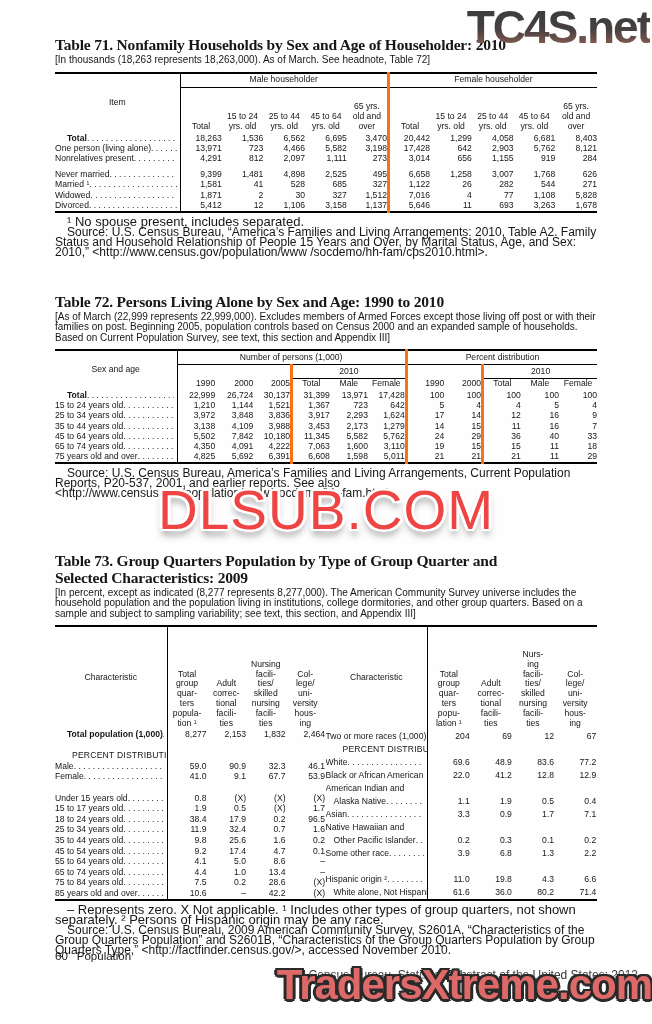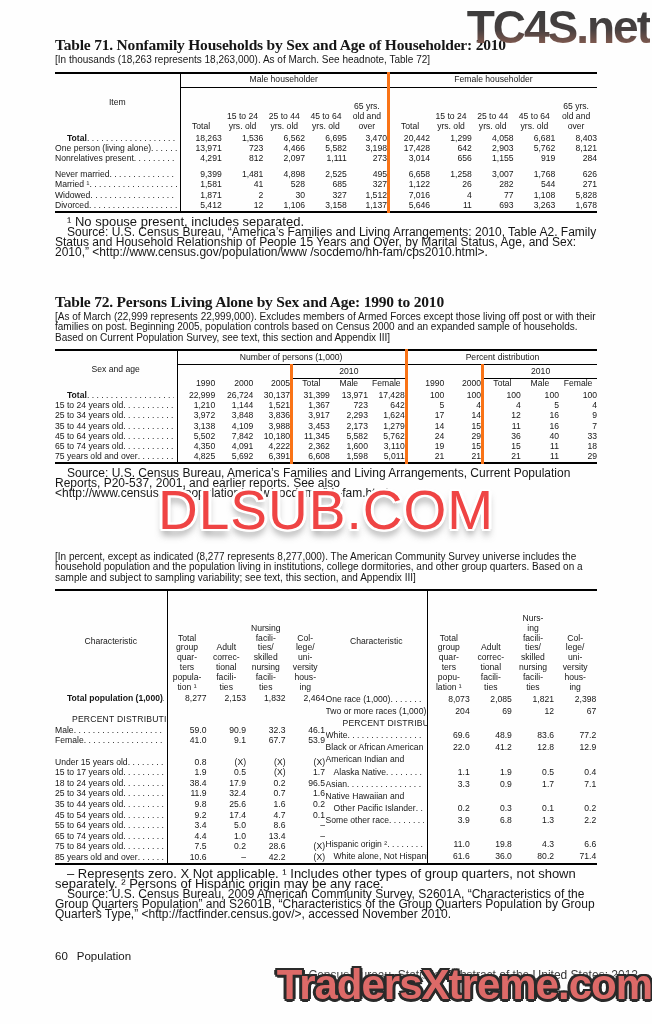--- a/index.html
+++ b/index.html
@@ -395,21 +395,21 @@
             <tr>
               <td class="stub stubcol">
                 <div class="stubwrap">
                   <span class="lbl">65 to 74 years old</span>
                   <span class="dots"></span>
                 </div>
               </td>
               <td class="num">4,350</td>
               <td class="num">4,091</td>
               <td class="num">4,222</td>
-              <td class="num sep">2,362</td>
+              <td class="num sep">7,063</td>
               <td class="num">1,600</td>
               <td class="num">3,110</td>
               <td class="num sep">19</td>
               <td class="num">15</td>
               <td class="num sep">15</td>
               <td class="num">11</td>
               <td class="num">18</td>
             </tr>
             <tr>
               <td class="stub stubcol">
@@ -430,20 +430,22 @@
               <td class="num">11</td>
               <td class="num">29</td>
             </tr>
           </tbody>
       </table>
 
       <p class="source" style="margin-top:4px;">Source: U.S. Census Bureau, America’s Families and Living Arrangements, Current Population Reports, P20-537, 2001, and earlier reports.  See also &lt;http://www.census.gov/population/www/socdemo/hh-fam.html&gt;.</p>
     </section>
 
     <section style="padding-top:54px;">
+      <h2 class="tbl-title">Table 73. Group Quarters Population by Type of Group Quarter and
+Selected Characteristics: 2009</h2>
       <p class="bracket">[In percent, except as indicated (8,277 represents 8,277,000). The American Community Survey universe includes the household population and the population living in institutions, college dormitories, and other group quarters. Based on a sample and subject to sampling variability; see text, this section, and Appendix III]</p>
 
       <div class="t73wrap">
         <table class="t-std t73" style="width:270px;">
           <colgroup>
               <col style="width:112px;">
               <col span="4" style="width:39.5px;">
             </colgroup>
           <thead>
             <tr>
@@ -608,21 +610,21 @@
                 <td class="num">4.7</td>
                 <td class="num">0.1</td>
               </tr>
               <tr>
                 <td class="stub stubcol">
                   <div class="stubwrap">
                     <span class="lbl">55 to 64 years old</span>
                     <span class="dots"></span>
                   </div>
                 </td>
-                <td class="num">3.4</td>
+                <td class="num">4.1</td>
                 <td class="num">5.0</td>
                 <td class="num">8.6</td>
                 <td class="num">–</td>
               </tr>
               <tr>
                 <td class="stub stubcol">
                   <div class="stubwrap">
                     <span class="lbl">65 to 74 years old</span>
                     <span class="dots"></span>
                   </div>
@@ -691,32 +693,20 @@
 uni-
 versity
 hous-
 ing</th>
             </tr>
           </thead>
           <tbody>
               <tr>
                 <td class="stub stubcol">
                   <div class="stubwrap">
-                    <span class="lbl">One race (1,000)</span>
-                    <span class="dots"></span>
-                  </div>
-                </td>
-                <td class="num">8,073</td>
-                <td class="num">2,085</td>
-                <td class="num">1,821</td>
-                <td class="num">2,398</td>
-              </tr>
-              <tr>
-                <td class="stub stubcol">
-                  <div class="stubwrap">
                     <span class="lbl">Two or more races (1,000)</span>
                     <span class="dots"></span>
                   </div>
                 </td>
                 <td class="num">204</td>
                 <td class="num">69</td>
                 <td class="num">12</td>
                 <td class="num">67</td>
               </tr>
               <tr>

